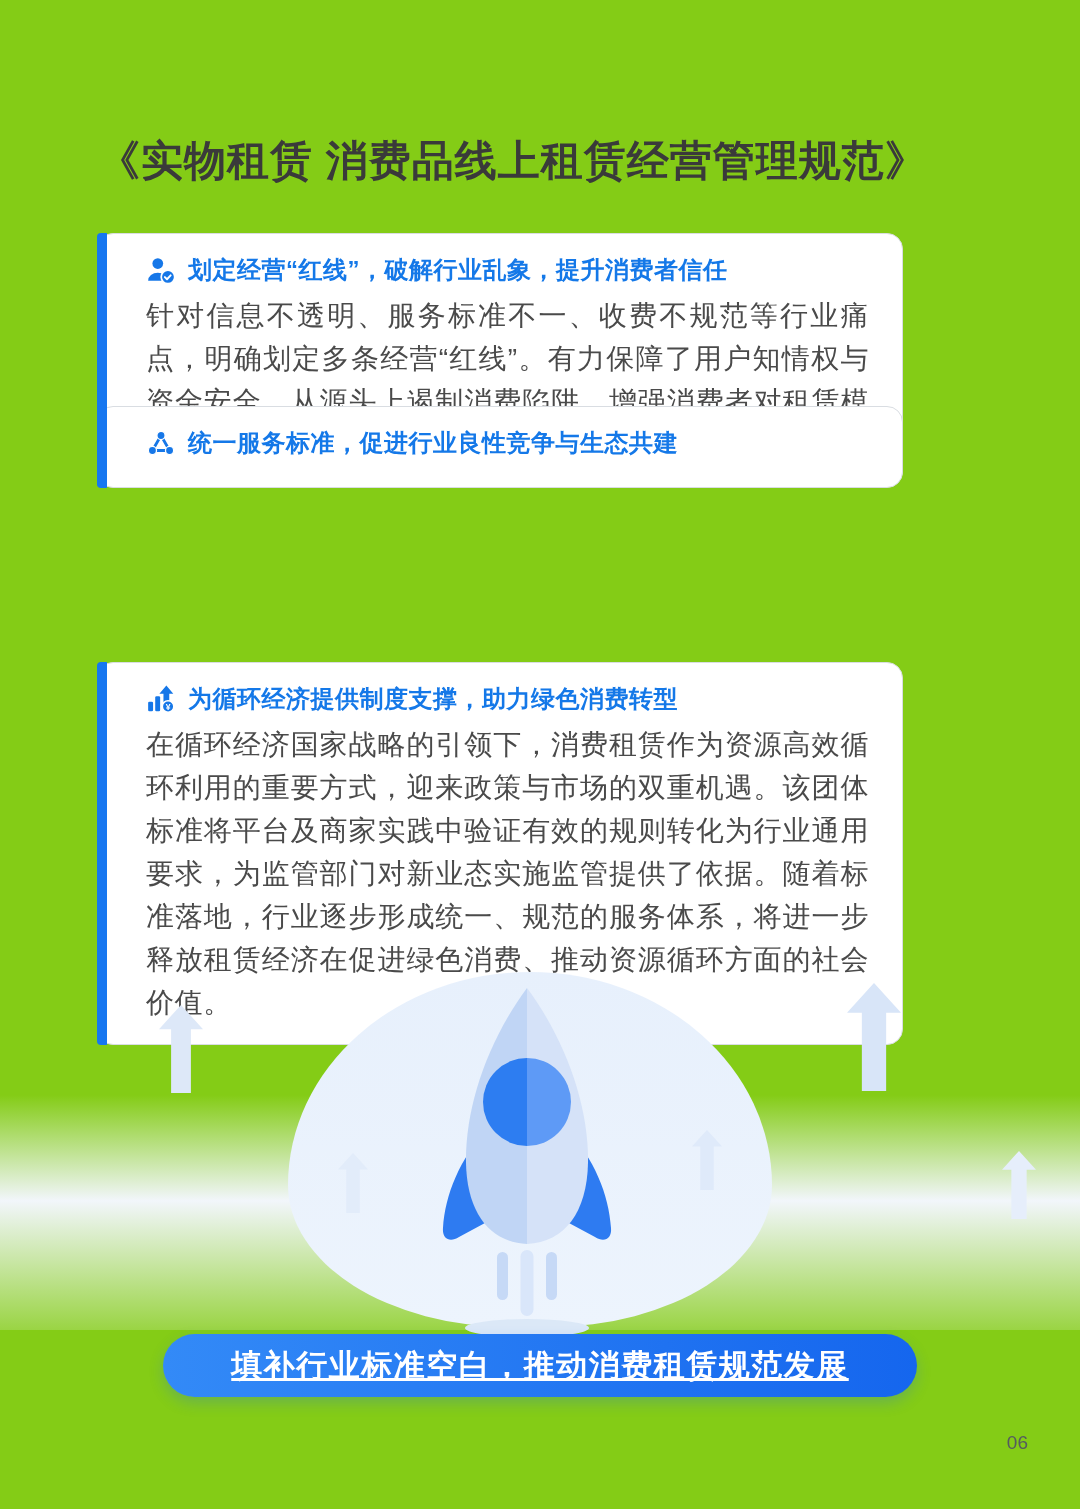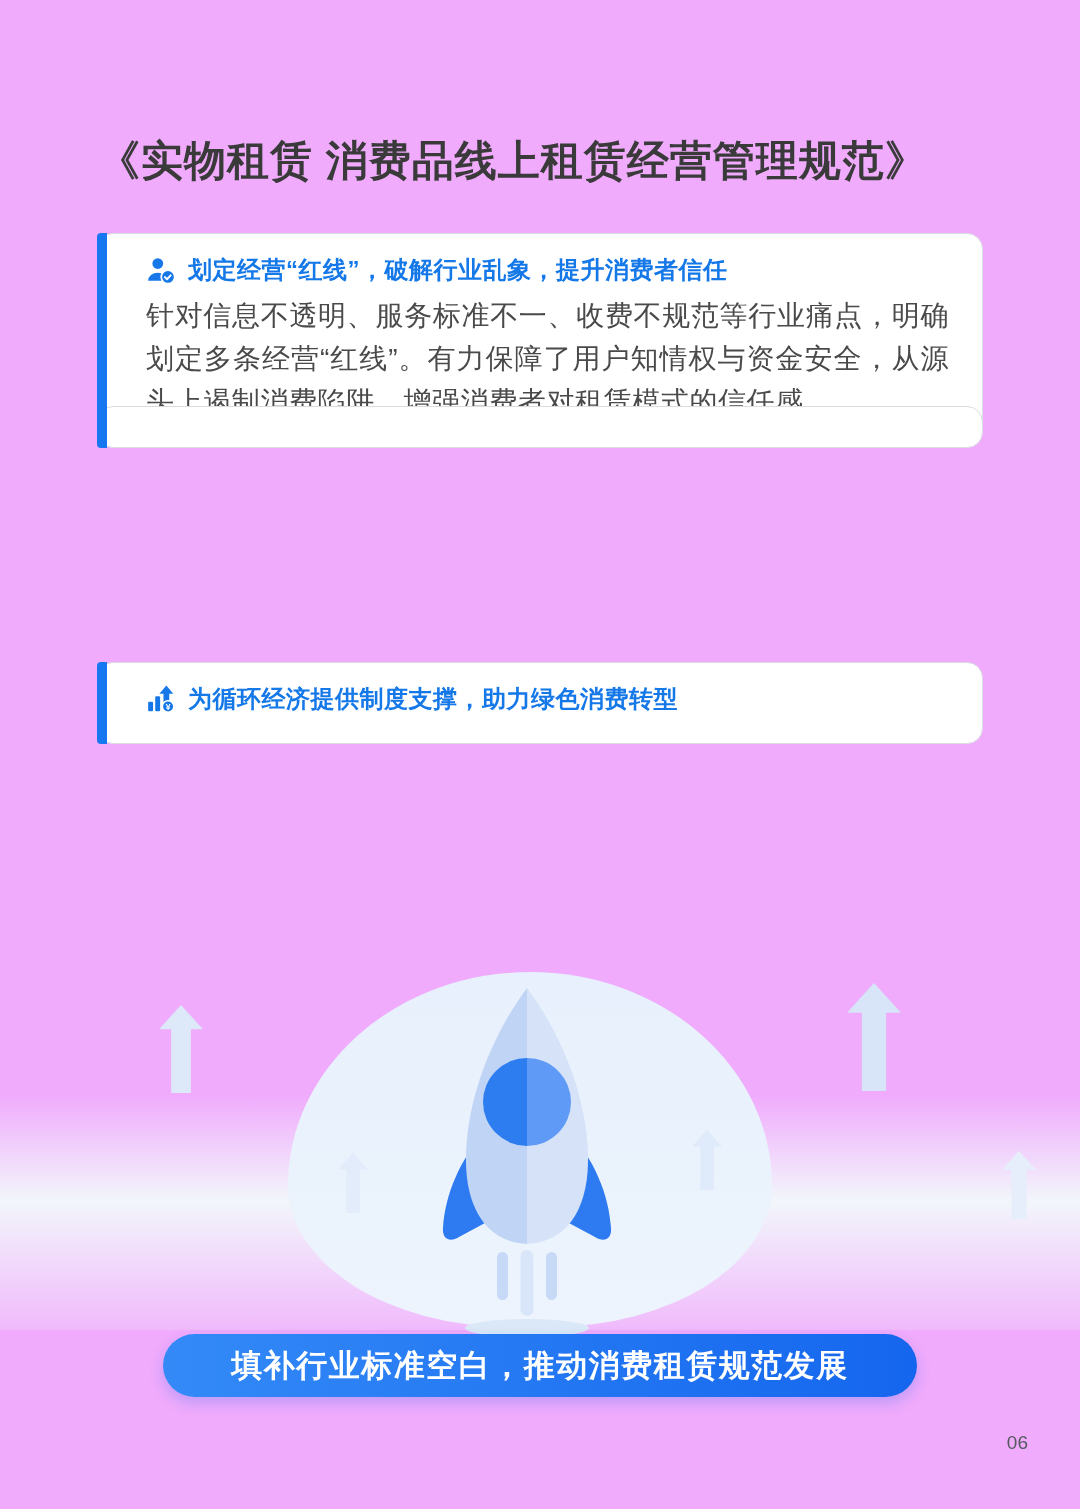--- a/index.html
+++ b/index.html
@@ -3,30 +3,30 @@
 <meta charset="utf-8">
 <style>
   * { margin:0; padding:0; box-sizing:border-box; }
   html,body { width:1080px; }
   body {
     font-family:"Liberation Sans","DejaVu Sans",sans-serif;
     background:#ffffff;
   }
   .page {
     position:relative; width:1080px; height:1509px;
-    background:#f0abfc; overflow:hidden;
+    background:#84cc16; overflow:hidden;
   }
   
   .page-title {
     position:absolute; left:98px; top:133px; width:900px;
     font-size:42px; font-weight:700; color:#3a3a3a; letter-spacing:1px;
   }
   
   .card {
-    position:absolute; left:97px; width:886px;
+    position:absolute; left:97px; width:806px;
     background:#ffffff; border:1px solid #d9dde2; border-radius:16px;
     padding:20px 33px 20px 48px;
   }
   .accent-bar {
     position:absolute; left:-1px; top:-1px; bottom:-1px; width:10px;
     background:#1677f0; border-radius:4px 0 0 4px;
   }
   .card-head { display:flex; align-items:center; gap:12px; margin-bottom:8px; }
   .card-head .icon { width:30px; height:30px; flex:0 0 auto; display:flex; align-items:center; justify-content:center; }
   .card-heading { font-size:24px; font-weight:700; color:#1478e8; letter-spacing:0.5px; }
@@ -47,21 +47,21 @@
   }
   .up-arrow { position:absolute; }
   .rocket { position:absolute; left:415px; top:30px; }
   
   .banner {
     position:absolute; left:163px; top:1334px; width:754px; height:63px;
     background:linear-gradient(90deg,#338af7 0%, #1566ee 100%);
     border-radius:32px; display:flex; align-items:center; justify-content:center;
     box-shadow:0 6px 14px rgba(32,108,238,0.25);
   }
-  .banner-label { color:#ffffff; font-size:31px; font-weight:700; letter-spacing:1.5px; }
+  .banner-label { color:#ffffff; font-size:31px; font-weight:700; letter-spacing:1.5px;text-decoration:underline; }
   
   .page-number {
     position:absolute; right:52px; top:1432px;
     font-size:19px; color:#555a60;
   }
 </style>
 </head>
 <body>
 
 <div class="page">
@@ -79,36 +79,48 @@
           <path d="M17.6 20.6l2 2 3.4-3.6" stroke="#ffffff" stroke-width="1.8" fill="none" stroke-linecap="round" stroke-linejoin="round"></path>
         </svg>
       </span>
       <h2 class="card-heading">划定经营“红线”，破解行业乱象，提升消费者信任</h2>
     </div>
     <p class="card-body">针对信息不透明、服务标准不一、收费不规范等行业痛点，明确划定多条经营“红线”。有力保障了用户知情权与资金安全，从源头上遏制消费陷阱，增强消费者对租赁模式的信任感。</p>
   </section>
 
   <section class="card" style="top:406px;">
     <div class="accent-bar"></div>
+    <div class="card-head">
+      <span class="icon">
+        <svg width="30" height="30" viewBox="0 0 28 28">
+          <path d="M14 7L6 21M14 7l8 14M6 21h16" stroke="#1677e8" stroke-width="2.6" fill="none" stroke-linecap="round"></path>
+          <circle cx="14" cy="7" r="3.8" fill="#1677e8" stroke="#ffffff" stroke-width="1.2"></circle>
+          <circle cx="6" cy="21" r="3.8" fill="#1677e8" stroke="#ffffff" stroke-width="1.2"></circle>
+          <circle cx="22" cy="21" r="3.8" fill="#1677e8" stroke="#ffffff" stroke-width="1.2"></circle>
+        </svg>
+      </span>
+      <h2 class="card-heading">统一服务标准，促进行业良性竞争与生态共建</h2>
+    </div>
   </section>
 
   <section class="card" style="top:662px;">
     <div class="accent-bar"></div>
     <div class="card-head">
       <span class="icon">
         <svg width="30" height="30" viewBox="0 0 28 28">
           <rect x="2" y="16.5" width="4.6" height="9" rx="1.2" fill="#1677e8"></rect>
           <rect x="8.6" y="11.5" width="4.6" height="14" rx="1.2" fill="#1677e8"></rect>
           <path d="M19 1.5l6.5 7.5h-3.8v9h-5.4v-9h-3.8z" fill="#1677e8"></path>
           <circle cx="20.6" cy="21" r="5.4" fill="#1677e8" stroke="#ffffff" stroke-width="1.5"></circle>
           <text x="20.6" y="24" text-anchor="middle" font-size="8" font-weight="bold" fill="#ffffff">¥</text>
         </svg>
       </span>
       <h2 class="card-heading">为循环经济提供制度支撑，助力绿色消费转型</h2>
     </div>
+    <p class="card-body">在循环经济国家战略的引领下，消费租赁作为资源高效循环利用的重要方式，迎来政策与市场的双重机遇。该团体标准将平台及商家实践中验证有效的规则转化为行业通用要求，为监管部门对新业态实施监管提供了依据。随着标准落地，行业逐步形成统一、规范的服务体系，将进一步释放租赁经济在促进绿色消费、推动资源循环方面的社会价值。</p>
   </section>
 
   <div class="illustration">
     <div class="bg-band"></div>
     <div class="egg"></div>
 
     <svg class="up-arrow" style="left:155px; top:55px;" width="52" height="88" viewBox="0 0 40 80">
       <path d="M20 0L40 22H29V80H11V22H0Z" fill="#dde8f8"></path>
     </svg>
     <svg class="up-arrow" style="left:845px; top:33px;" width="58" height="108" viewBox="0 0 40 80">

